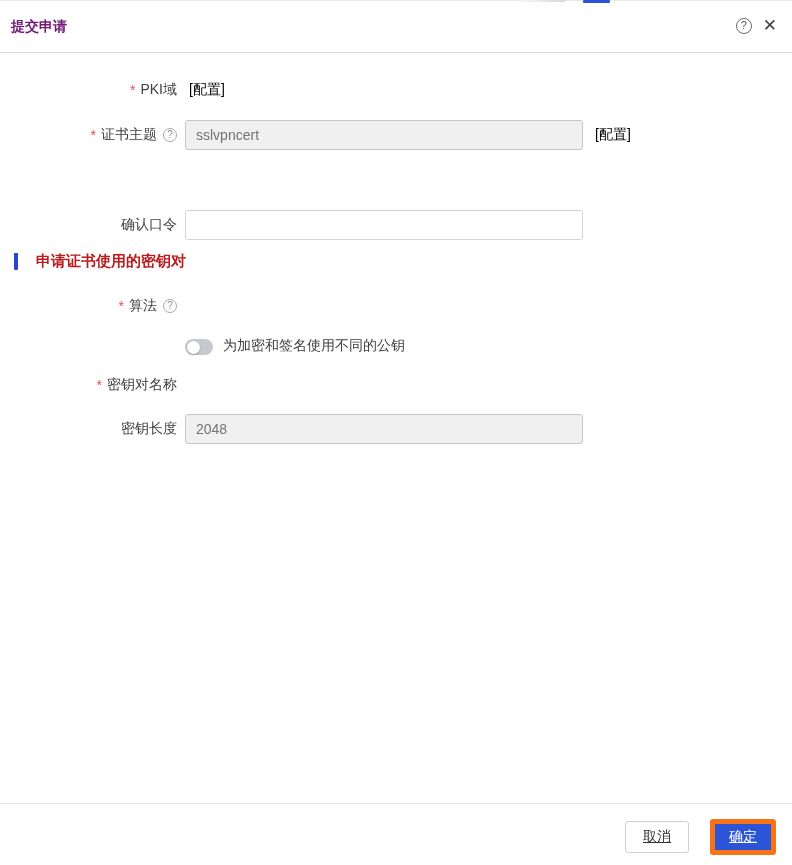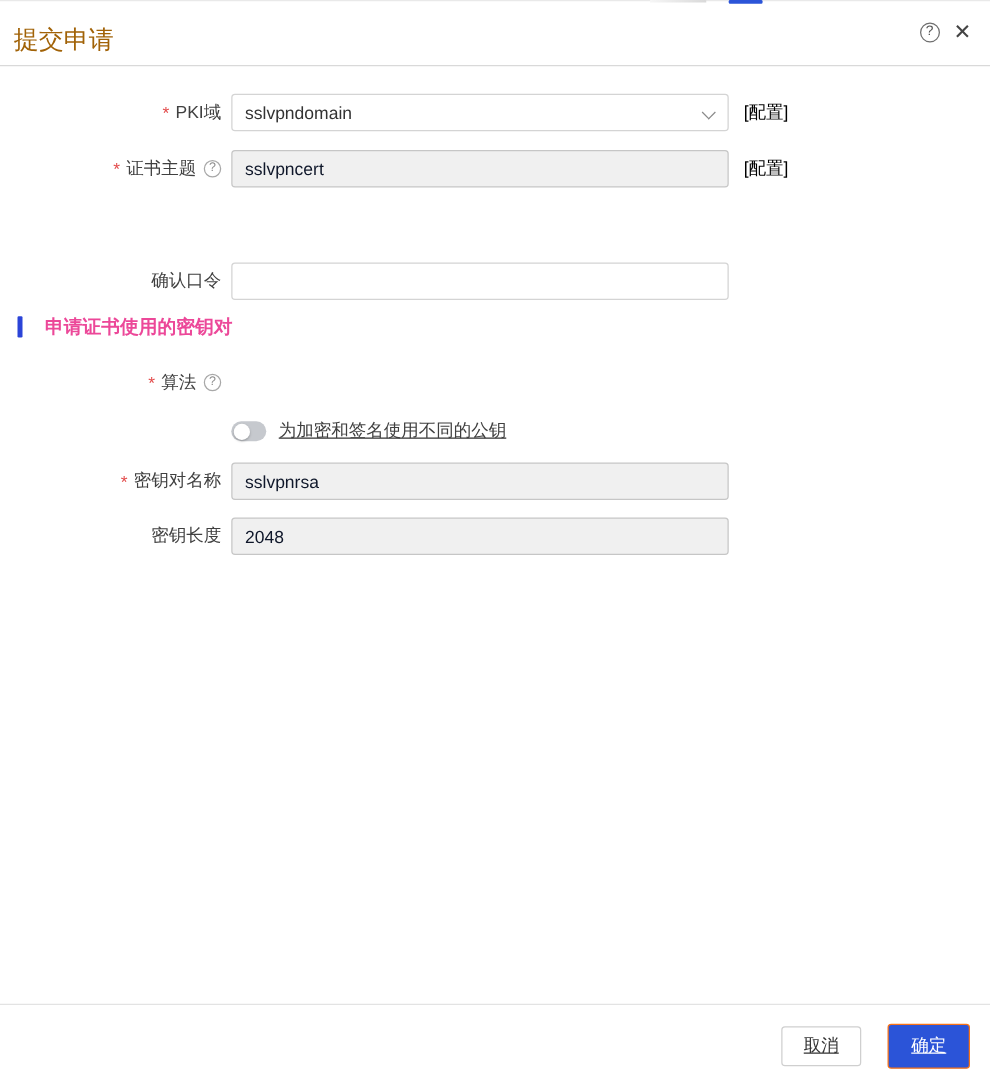--- a/index.html
+++ b/index.html
@@ -14,21 +14,21 @@
   }
 
   
   .top-hairline { position: absolute; top: 0; left: 0; width: 792px; height: 1px; background: #e9e9e9; }
   .top-gray-strip { position: absolute; top: 0; left: 520px; width: 45px; height: 2px;
                     background: linear-gradient(to right, #f6f6f6, #d9d9d9); }
   .top-blue-bar { position: absolute; top: 0; left: 583px; width: 27px; height: 3px;
                   background: #2b54d8; border-radius: 1px; }
 
   
-  .dlg-title { position: absolute; top: 18px; left: 11px; font-size: 20px; font-weight: 400; color: #a16207; }
+  .dlg-title { position: absolute; top: 18px; left: 11px; font-size: 14px; font-weight: 700; color: #701a75; }
   .header-icons { position: absolute; top: 17px; right: 15px; display: flex; align-items: center; gap: 11px; }
   .help-circle {
     width: 16px; height: 16px; border: 1px solid #6e6e6e; border-radius: 50%;
     font-size: 11px; color: #555; display: flex; align-items: center; justify-content: center;
     cursor: pointer; line-height: 1;
   }
   .close-x { font-size: 17px; color: #444; cursor: pointer; line-height: 1; font-weight: 400; }
   .header-sep { position: absolute; top: 52px; left: 0; width: 792px; height: 1px; background: #d9d9d9; }
 
   
@@ -44,40 +44,40 @@
     line-height: 1; margin-left: 2px;
   }
   .field-wrap { margin-left: 8px; position: relative; }
   .txt-input, .sel-input {
     width: 398px; height: 30px; border: 1px solid #d4d4d4; border-radius: 3px;
     padding: 0 10px; font-size: 14px; color: #333; background: #fff; outline: none;
     font-family: "Liberation Sans", "DejaVu Sans", sans-serif;
   }
   .txt-input::placeholder { color: #b3b3b3; opacity: 1; }
   .txt-input:disabled, .dis {
-    background: #f0f0f0; border-color: #c6c6c6; color: #0f172a;
+    background: #f0f0f0; border-color: #c6c6c6; color: #737373;
   }
   .sel-input { padding-right: 30px; cursor: pointer; }
   .chevron {
     position: absolute; right: 12px; top: 11px; width: 8px; height: 8px; pointer-events: none;
   }
   .chevron::before {
     content: ""; position: absolute; left: 0; top: 0;
     width: 7px; height: 7px; border-right: 1.6px solid #8a8a8a; border-bottom: 1.6px solid #8a8a8a;
     transform: rotate(45deg); transform-origin: center;
   }
   .config-link { margin-left: 12px; color: #000000; font-size: 14px; text-decoration: none; cursor: pointer; white-space: nowrap; }
 
   
   .section-hd { position: absolute; left: 0; top: 250px; height: 22px; display: flex; align-items: center; }
   .section-bar { width: 4px; height: 17px; background: #2b44d8; margin-left: 14px; border-radius: 1px; }
-  .section-title { margin-left: 18px; font-size: 15px; font-weight: 700; color: #ec4899; }
+  .section-title { margin-left: 18px; font-size: 15px; font-weight: 700; color: #b91c1c; }
 
   
-  .toggle-row { position: absolute; left: 185px; top: 335px; height: 20px; display: flex; align-items: center; text-decoration: underline; }
+  .toggle-row { position: absolute; left: 185px; top: 335px; height: 20px; display: flex; align-items: flex-end; }
   .toggle {
     width: 28px; height: 16px; background: #c6c9ce; border-radius: 9px; position: relative; cursor: pointer;
   }
   .toggle-knob {
     position: absolute; left: 1.5px; top: 1.5px; width: 13px; height: 13px;
     background: #ffffff; border-radius: 50%; box-shadow: 0 1px 2px rgba(0,0,0,.25);
   }
   .toggle-label { margin-left: 10px; font-size: 14px; color: #404040; }
 
   
@@ -87,45 +87,41 @@
     display: flex; align-items: center; justify-content: center;
     font-family: "Liberation Sans", "DejaVu Sans", sans-serif;
     text-decoration: underline;
   }
   .btn-cancel {
     top: 821px; right: 103px; width: 64px; height: 32px;
     background: #ffffff; border: 1px solid #cfcfcf; color: #333;
   }
   .btn-ok {
     top: 819px; right: 16px; width: 66px; height: 36px;
-    background: #2b54d8; border: 1px solid #f97316; color: #ffffff;
+    background: #2b54d8; border: 5px solid #f97316; color: #ffffff;
   }
 </style>
 </head>
 <body>
 
 <div class="top-hairline"></div>
 <div class="top-gray-strip"></div>
 <div class="top-blue-bar"></div>
 
 <div class="dlg-title">提交申请</div>
 <div class="header-icons">
   <div class="help-circle">?</div>
   <div class="close-x">✕</div>
 </div>
 <div class="header-sep"></div>
 
 <div class="row" style="top:75px">
   <div class="lbl">
     <span class="req">*</span>
       <span>PKI域</span>
-  </div>
-  <div class="field-wrap">
-    <input class="sel-input" type="text" readonly="" value="sslvpndomain" style="">
-    <span class="chevron"></span>
   </div>
   <a class="config-link">[配置]</a>
 </div>
 
 <div class="row" style="top:120px">
   <div class="lbl">
     <span class="req">*</span>
       <span>证书主题</span>
     <span class="lbl-help">?</span>
   </div>
@@ -165,23 +161,20 @@
     <div class="toggle-knob"></div>
   </div>
   <div class="toggle-label">为加密和签名使用不同的公钥</div>
 </div>
 
 <div class="row" style="top:370px">
   <div class="lbl">
     <span class="req">*</span>
       <span>密钥对名称</span>
   </div>
-  <div class="field-wrap">
-    <input class="txt-input" type="text" disabled="" value="sslvpnrsa" style="">
-  </div>
 </div>
 
 <div class="row" style="top:414px">
   <div class="lbl">
     <span>密钥长度</span>
   </div>
   <div class="field-wrap">
     <input class="txt-input" type="text" disabled="" value="2048" style="">
   </div>
 </div>

